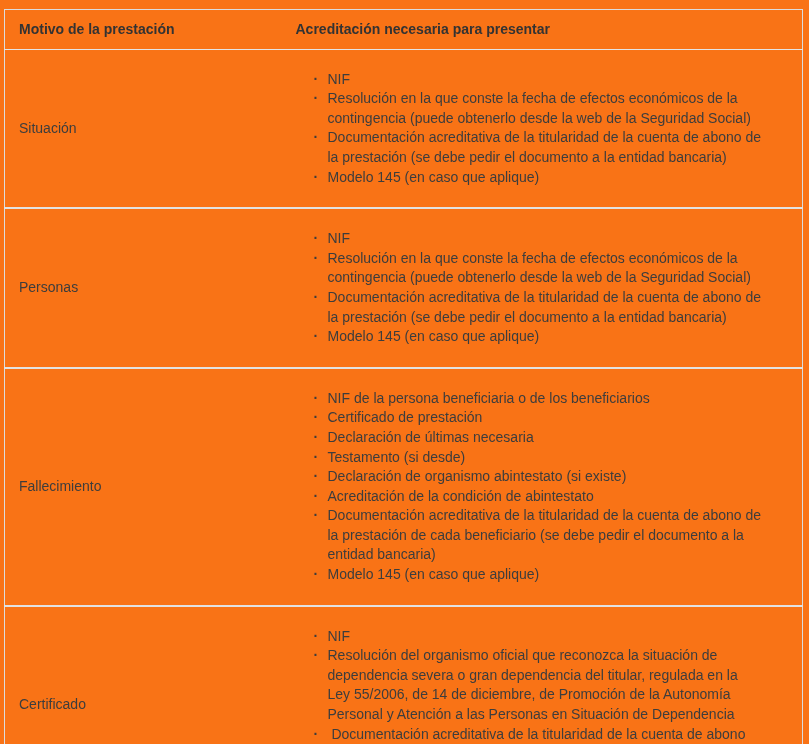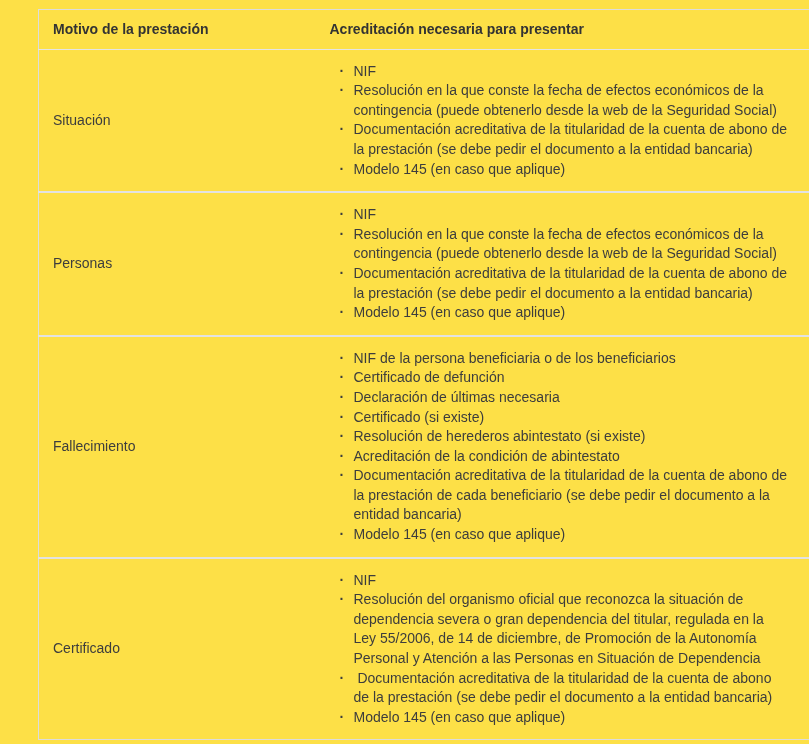--- a/index.html
+++ b/index.html
@@ -6,23 +6,22 @@
   html, body {
     margin: 0;
     padding: 0;
     background: #ffffff;
     font-family: "Liberation Sans", "DejaVu Sans", sans-serif;
     color: #3d3d3d;
   }
   .page {
     width: 809px;
     height: 744px;
-    background: #fde047;
+    background: #f97316;
     overflow: hidden;
-    padding-left: 34px;
   }
   .table-container {
     margin: 9px 4px 0 4px;
     width: 799px;
   }
   table.prestaciones {
     width: 100%;
     table-layout: fixed;
     border-collapse: collapse;
     border: 1px solid #dcdcdc;
@@ -42,21 +41,21 @@
     padding: 12px 14px;
   }
   tbody tr + tr td {
     border-top: 2px solid #e2e2e2;
   }
   td.motivo-cell {
     color: #3d3d3d;
   }
   ul.docs {
     list-style: none;
-    margin: 0;
+    margin: 8px;
     padding: 0 0 0 10px;
     max-width: 460px;
   }
   li.doc {
     padding-left: 14px;
     text-indent: -14px;
   }
   .bullet {
     display: inline-block;
     width: 14px;
@@ -108,24 +107,24 @@
               <li class="doc"><span class="bullet">·</span><span class="li-text">Modelo 145 (en caso que aplique)</span></li>
             </ul>
           </td>
         </tr>
 
         <tr>
           <td class="motivo-cell">Fallecimiento</td>
           <td class="docs-cell">
             <ul class="docs">
               <li class="doc"><span class="bullet">·</span><span class="li-text">NIF de la persona beneficiaria o de los beneficiarios</span></li>
-              <li class="doc"><span class="bullet">·</span><span class="li-text">Certificado de defunción</span></li>
+              <li class="doc"><span class="bullet">·</span><span class="li-text">Certificado de prestación</span></li>
               <li class="doc"><span class="bullet">·</span><span class="li-text">Declaración de últimas necesaria</span></li>
-              <li class="doc"><span class="bullet">·</span><span class="li-text">Certificado (si existe)</span></li>
-              <li class="doc"><span class="bullet">·</span><span class="li-text">Resolución de herederos abintestato (si existe)</span></li>
+              <li class="doc"><span class="bullet">·</span><span class="li-text">Testamento (si desde)</span></li>
+              <li class="doc"><span class="bullet">·</span><span class="li-text">Declaración de organismo abintestato (si existe)</span></li>
               <li class="doc"><span class="bullet">·</span><span class="li-text">Acreditación de la condición de abintestato</span></li>
               <li class="doc"><span class="bullet">·</span><span class="li-text">Documentación acreditativa de la titularidad de la cuenta de abono de la prestación de cada beneficiario (se debe pedir el documento a la entidad bancaria)</span></li>
               <li class="doc"><span class="bullet">·</span><span class="li-text">Modelo 145 (en caso que aplique)</span></li>
             </ul>
           </td>
         </tr>
 
         <tr>
           <td class="motivo-cell">Certificado</td>
           <td class="docs-cell">

